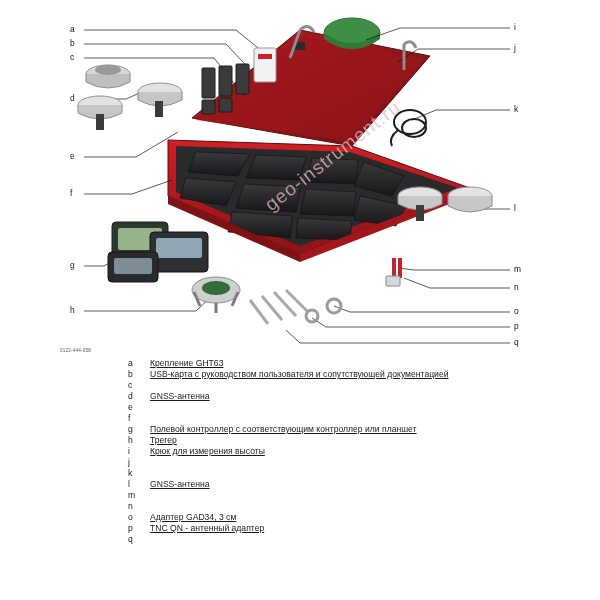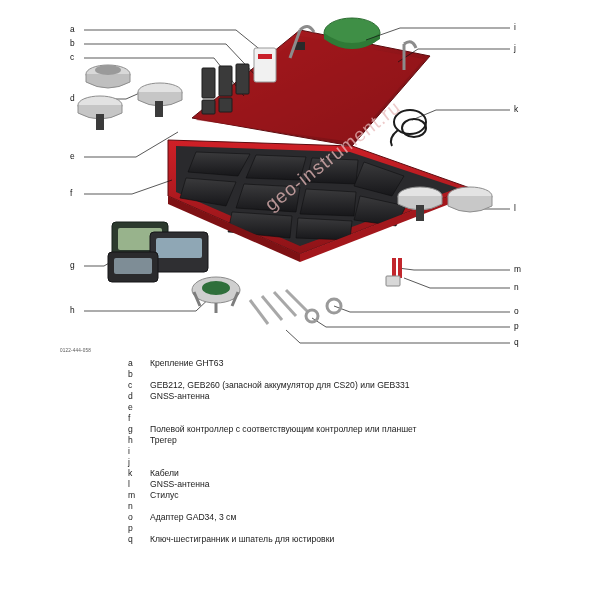--- a/index.html
+++ b/index.html
@@ -17,21 +17,21 @@
   .leg-row{
     display:flex;align-items:flex-start;
     font-size:8.6px;line-height:10.4px;
     margin:0 0 0.6px 0;
   }
   .leg-key{
     width:22px;flex:0 0 22px;text-align:left;
     padding-left:128px;box-sizing:content-box;
     font-size:8.6px;color:#1a1a1a;
   }
-  .leg-txt{flex:1 1 auto;padding-right:16px;}
+  .leg-txt{flex:1 1 auto;padding-right:16px;text-decoration:underline;}
   .figcode{
     position:absolute;left:60px;top:348px;
     font-size:4.6px;color:#555;letter-spacing:0.2px;
   }
   
   .fl{
     position:absolute;font-size:8.4px;color:#111;
   }
   svg.lines{position:absolute;left:0;top:0;width:600px;height:358px;}
   .watermark{
@@ -216,24 +216,24 @@
 </div>
 
 <div id="legend">
 
   <div class="leg-row">
     <div class="leg-key">a</div>
     <div class="leg-txt">Крепление GHT63</div>
   </div>
   <div class="leg-row">
     <div class="leg-key">b</div>
+    <div class="leg-txt">USB-карта с руководством пользователя и сопутствующей документацией</div>
   </div>
   <div class="leg-row">
     <div class="leg-key">c</div>
-    <div class="leg-txt">GEB212, GEB260 (запасной аккумулятор для CS20) или GEB331</div>
   </div>
   <div class="leg-row">
     <div class="leg-key">d</div>
     <div class="leg-txt">GNSS-антенна</div>
   </div>
   <div class="leg-row">
     <div class="leg-key">e</div>
   </div>
   <div class="leg-row">
     <div class="leg-key">f</div>
@@ -241,44 +241,43 @@
   <div class="leg-row">
     <div class="leg-key">g</div>
     <div class="leg-txt">Полевой контроллер с соответствующим контроллер или планшет</div>
   </div>
   <div class="leg-row">
     <div class="leg-key">h</div>
     <div class="leg-txt">Трегер</div>
   </div>
   <div class="leg-row">
     <div class="leg-key">i</div>
+    <div class="leg-txt">Крюк для измерения высоты</div>
   </div>
   <div class="leg-row">
     <div class="leg-key">j</div>
   </div>
   <div class="leg-row">
     <div class="leg-key">k</div>
-    <div class="leg-txt">Кабели</div>
   </div>
   <div class="leg-row">
     <div class="leg-key">l</div>
     <div class="leg-txt">GNSS-антенна</div>
   </div>
   <div class="leg-row">
     <div class="leg-key">m</div>
-    <div class="leg-txt">Стилус</div>
   </div>
   <div class="leg-row">
     <div class="leg-key">n</div>
   </div>
   <div class="leg-row">
     <div class="leg-key">o</div>
     <div class="leg-txt">Адаптер GAD34, 3 см</div>
   </div>
   <div class="leg-row">
     <div class="leg-key">p</div>
+    <div class="leg-txt">TNC QN - антенный адаптер</div>
   </div>
   <div class="leg-row">
     <div class="leg-key">q</div>
-    <div class="leg-txt">Ключ-шестигранник и шпатель для юстировки</div>
   </div>
 
 </div>
 
 </body></html>

